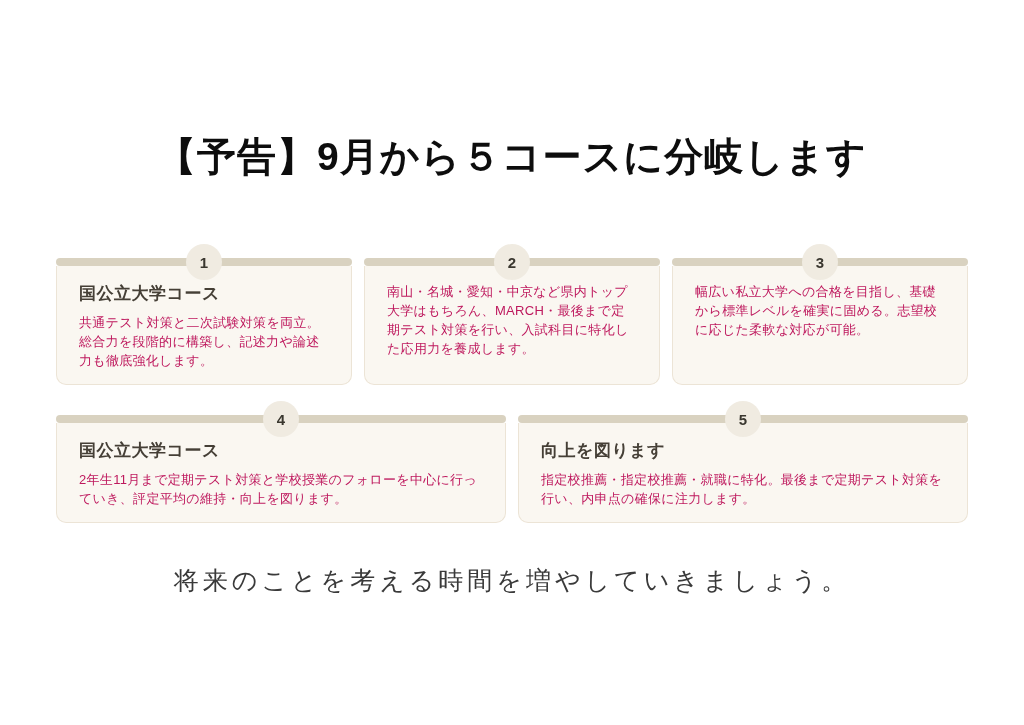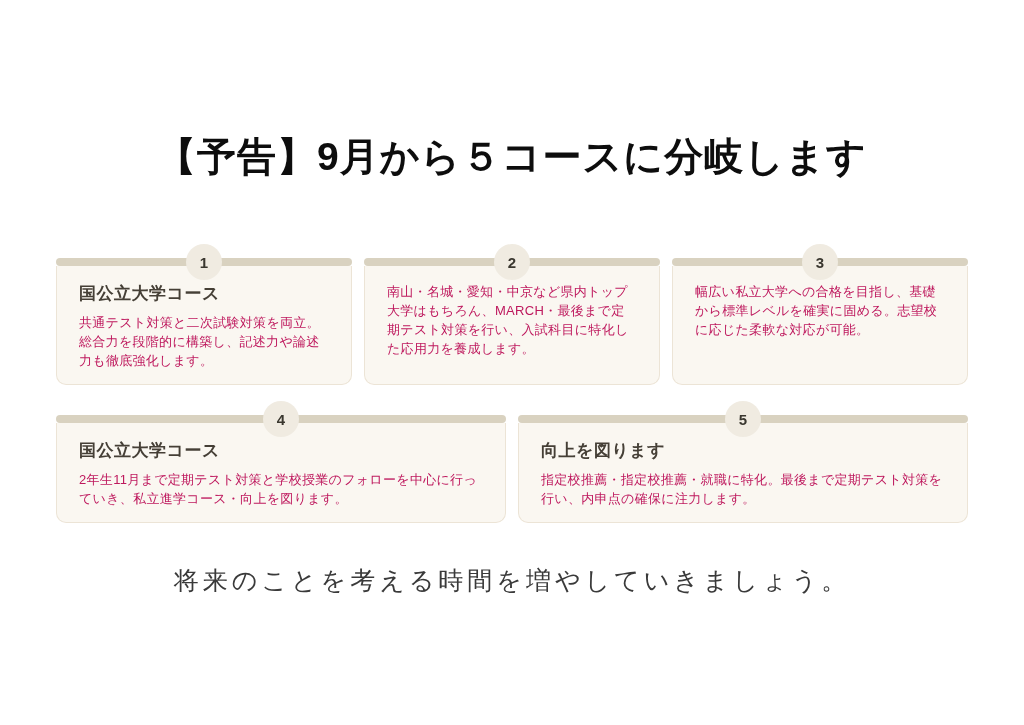--- a/index.html
+++ b/index.html
@@ -147,21 +147,21 @@
 
   <div class="row row-2">
 
     <div class="card">
       <div class="card-bar"></div>
       <div class="badge">
         <span>4</span>
       </div>
       <div class="card-body">
         <h3 class="card-title">国公立大学コース</h3>
-        <p class="card-desc">2年生11月まで定期テスト対策と学校授業のフォローを中心に行っていき、私立進学コース・向上を図ります。</p>
+        <p class="card-desc">2年生11月まで定期テスト対策と学校授業のフォローを中心に行っていき、評定平均の維持・向上を図ります。</p>
       </div>
     </div>
 
     <div class="card">
       <div class="card-bar"></div>
       <div class="badge">
         <span>5</span>
       </div>
       <div class="card-body">
         <h3 class="card-title">向上を図ります</h3>

